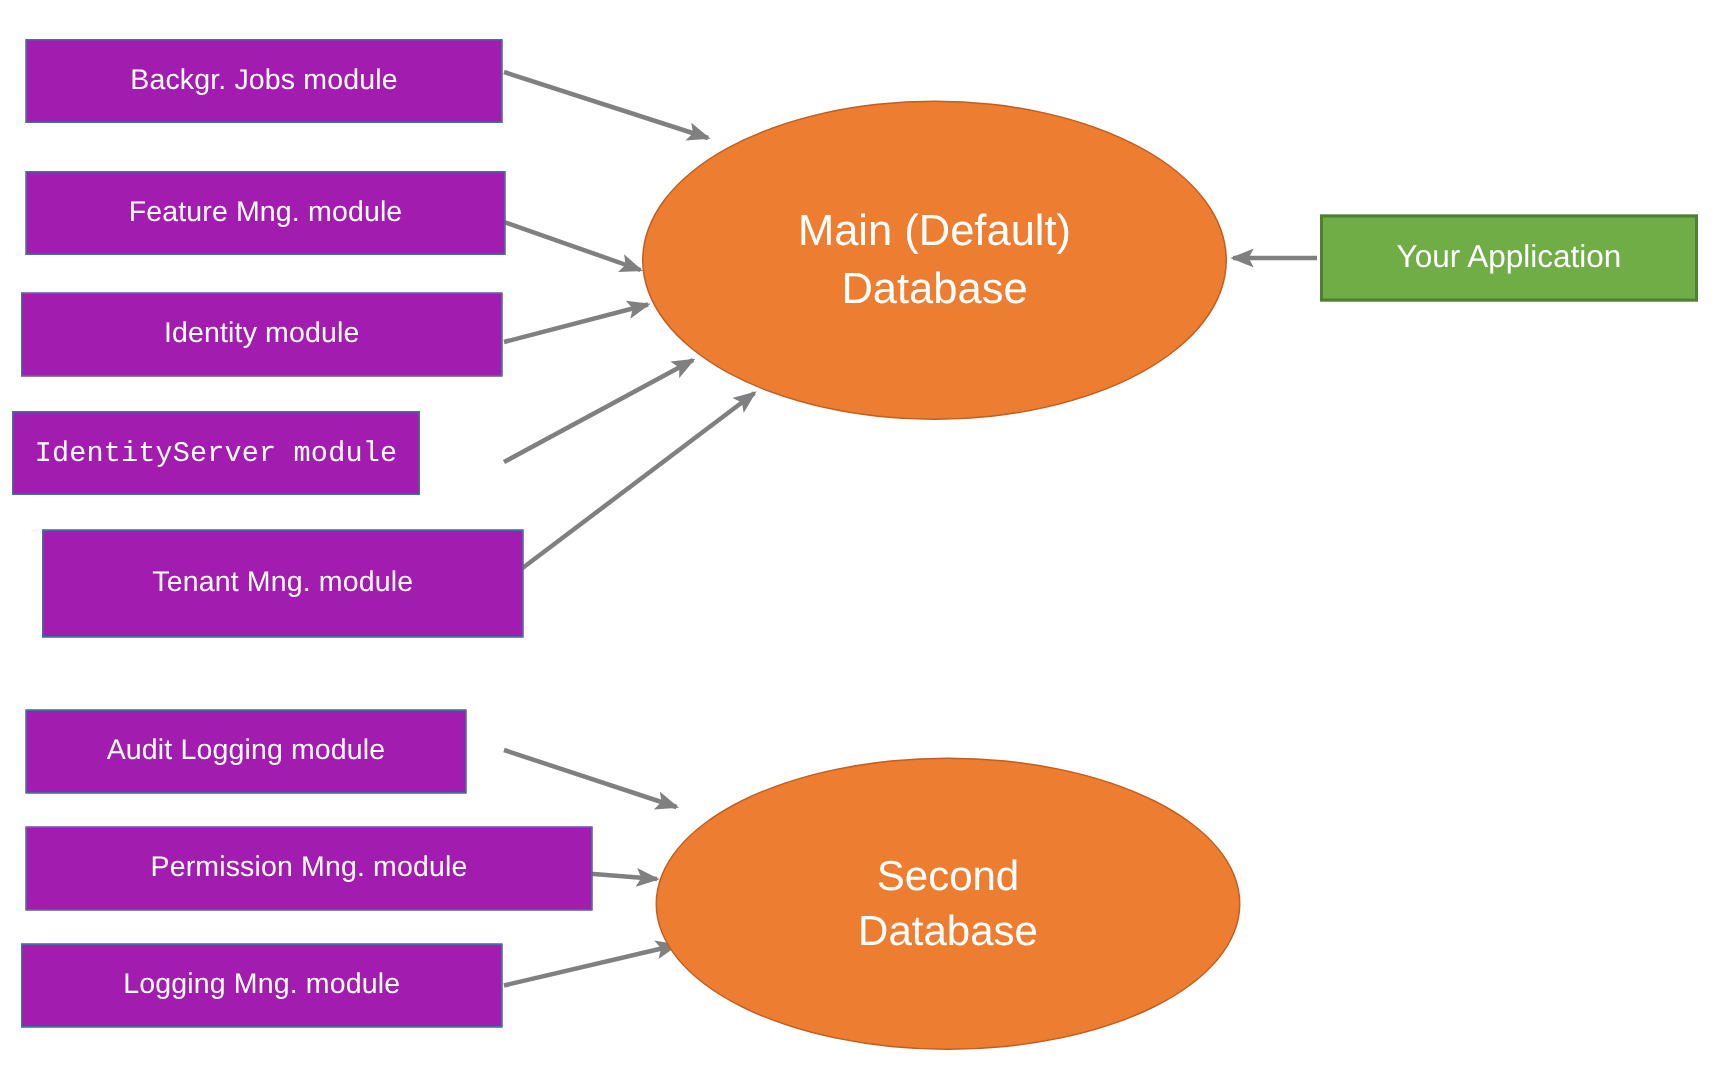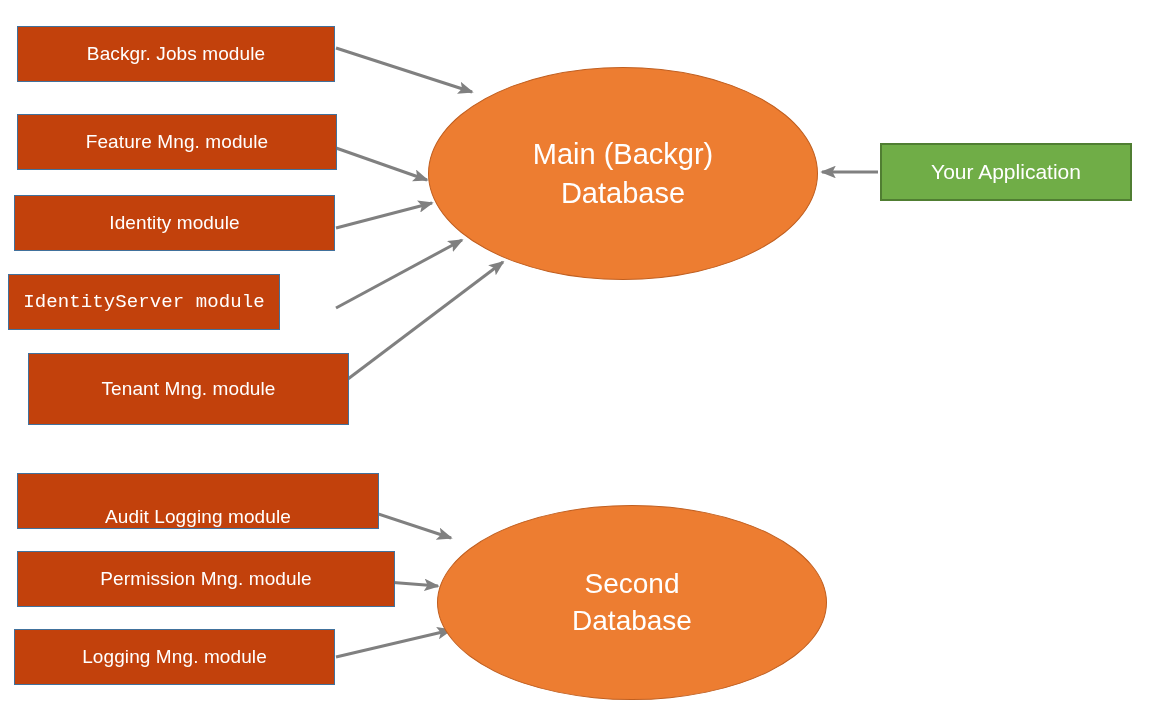--- a/index.html
+++ b/index.html
@@ -21,21 +21,21 @@
     position: absolute;
     left: 0;
     top: 0;
     width: 1153px;
     height: 711px;
     pointer-events: none;
   }
   .module-box {
     position: absolute;
     box-sizing: border-box;
-    background: #c2410c;
+    background: #a21caf;
     border: 1.5px solid #41719C;
     display: flex;
     align-items: center;
     justify-content: center;
     color: #ffffff;
     font-size: 19px;
     letter-spacing: 0.1px;
     z-index: 3;
   }
   .app-box {
@@ -111,29 +111,29 @@
 
   <div class="module-box" style="left:8px; top:274px; width:272px; height:56px;font-family:Liberation Mono, monospace;">
     <span>IdentityServer module</span>
   </div>
 
   <div class="module-box" style="left:28px; top:353px; width:321px; height:72px;">
     <span>Tenant Mng. module</span>
   </div>
 
   <div class="db-ellipse" id="db-main" style="left:428px; top:67px; width:390px; height:213px;">
-    <span class="db-line">Main (Backgr)</span>
+    <span class="db-line">Main (Default)</span>
     <span class="db-line">Database</span>
   </div>
 
   <div class="app-box" style="left:880px; top:143px; width:252px; height:58px;">
     <span>Your Application</span>
   </div>
 
-  <div class="module-box" style="left:17px; top:473px; width:362px; height:56px;align-items:flex-end;">
+  <div class="module-box" style="left:17px; top:473px; width:294px; height:56px;">
     <span>Audit Logging module</span>
   </div>
 
   <div class="module-box" style="left:17px; top:551px; width:378px; height:56px;">
     <span>Permission Mng. module</span>
   </div>
 
   <div class="module-box" style="left:14px; top:629px; width:321px; height:56px;">
     <span>Logging Mng. module</span>
   </div>

